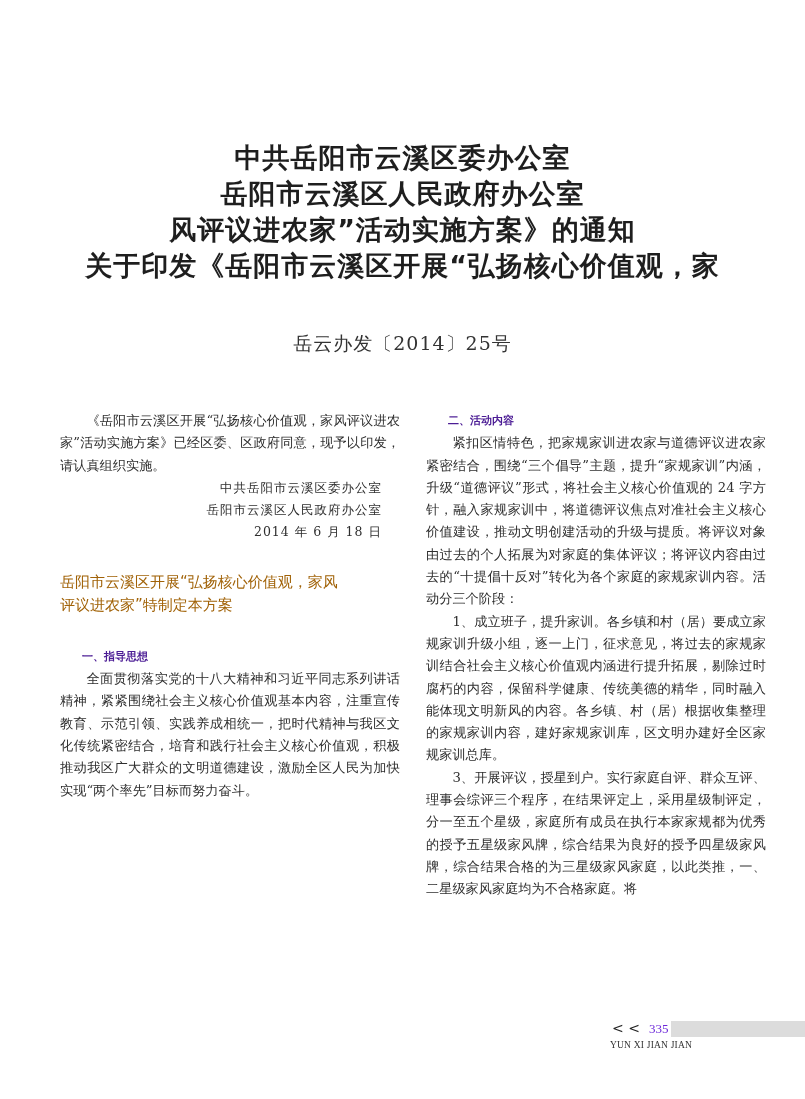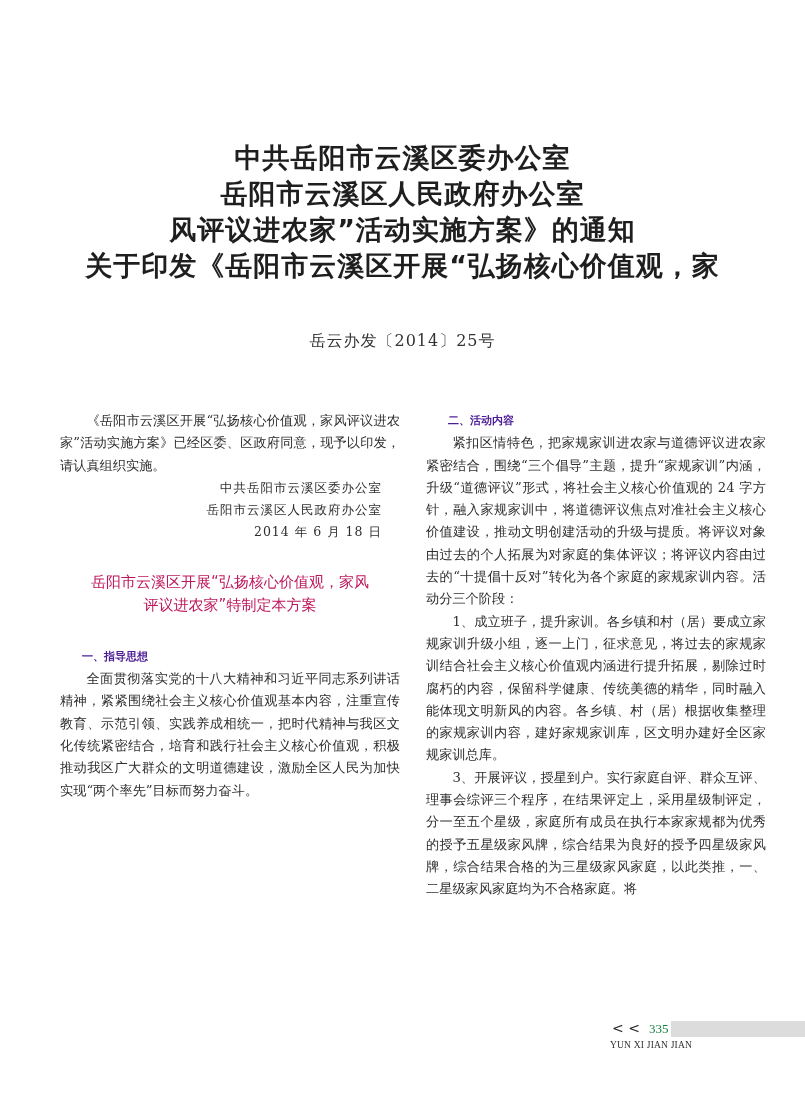--- a/index.html
+++ b/index.html
@@ -3,35 +3,35 @@
 <meta charset="utf-8">
 <style>
   html, body { margin:0; padding:0; background:#ffffff; }
   body { width:805px; height:1099px; position:relative; overflow:hidden;
          font-family:"DejaVu Serif","Liberation Serif",serif; color:#2a2a2a; }
   .title-block { position:absolute; left:0; top:140px; width:805px; text-align:center; }
   .title-line { font-family:"DejaVu Sans","Liberation Sans",sans-serif; font-weight:bold;
                 font-size:27px; line-height:36px; color:#1e1e1e; letter-spacing:1px; white-space:nowrap; }
   .title-line.l1 { margin-top:0; }
   .doc-number { position:absolute; left:0; width:805px; top:331px; text-align:center;
-                font-size:16px; color:#333; letter-spacing:1px; }
+                font-size:19px; color:#333; letter-spacing:1px; }
   .col { position:absolute; top:410px; width:340px; font-size:13.2px; line-height:22.3px; color:#2e2e2e; }
   .col.left { left:60px; }
   .col.right { left:426px; width:340px; }
   .p { margin:0; text-align:justify; text-align-last:left; }
   .indent { text-indent:2em; }
   .sign { text-align:right; margin:0; padding-right:18px; font-size:12.5px; letter-spacing:1px; }
   .sign.date { padding-right:18px; }
-  .sub-title { font-family:"DejaVu Sans","Liberation Sans",sans-serif; text-align:center;
-               font-size:15px; line-height:23px; margin:27px 0 29px 0; color:#be185d; }
+  .sub-title { font-family:"DejaVu Sans","Liberation Sans",sans-serif; text-align:left;
+               font-size:15px; line-height:23px; margin:27px 0 29px 0; color:#a16207; }
   .sec-head { font-family:"DejaVu Sans","Liberation Sans",sans-serif; font-weight:bold;
               font-size:11px; margin:0; padding-left:2em; line-height:22.3px; color:#4c1d95; }
   .footer { position:absolute; left:612px; top:1018px; }
   .footer-nav { font-family:"DejaVu Sans","Liberation Sans",sans-serif; font-size:14px; color:#222; display:inline-block; }
-  .page-num { font-family:"Liberation Serif",serif; font-size:13px; color:#15803d; margin-left:4px;margin-top:36px; }
+  .page-num { font-family:"Liberation Serif",serif; font-size:13px; color:#6d28d9; margin-left:4px;margin-top:36px; }
   .footer-bar { position:absolute; left:671px; top:1021px; width:134px; height:16px; background:#dcdcdc; }
   .footer-sub { position:absolute; left:610px; top:1040px; font-family:"Liberation Serif",serif;
                 font-size:9.5px; color:#333; letter-spacing:0.2px; }
 </style>
 </head>
 <body>
 
 <div class="title-block">
   <div class="title-line l1">中共岳阳市云溪区委办公室</div>
   <div class="title-line">岳阳市云溪区人民政府办公室</div>

